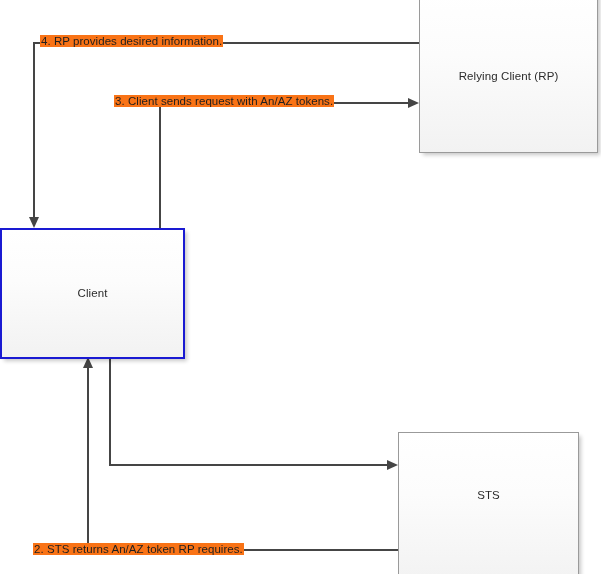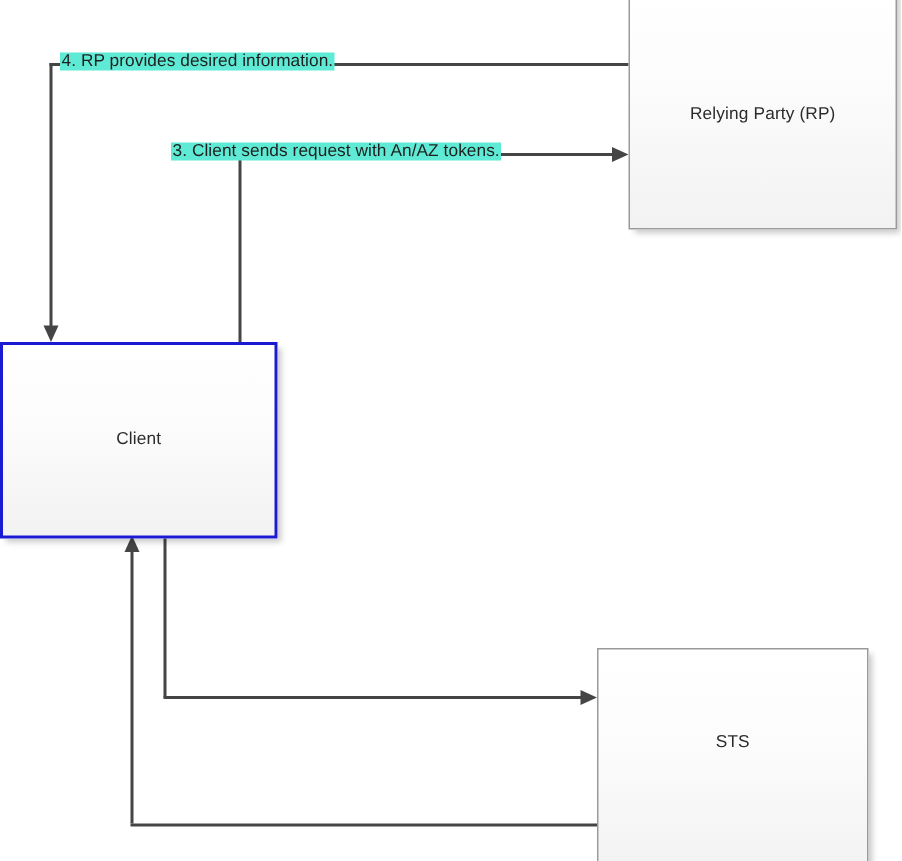--- a/index.html
+++ b/index.html
@@ -82,21 +82,21 @@
     border-bottom: 11px solid #454545;
   }
 
   
   .edge-label {
     position: absolute;
     font-size: 11.5px;
     color: #1f1f1f;
     white-space: nowrap;
     letter-spacing: 0.05px;
-    background: #5eead4;
+    background: #f97316;
     padding: 0 1px;
   }
 
   #label-1 { left: 107px; top: 458px; }
   #label-2 { left: 33px;  top: 543px; }
   #label-3 { left: 114px; top: 95px;  }
   #label-4 { left: 40px;  top: 35px;  }
 </style>
 </head>
 <body>
@@ -113,23 +113,24 @@
   <div class="arrow right" style="left:408px; top:97.5px;"></div>
   <div class="edge-label" id="label-3">3. Client sends request with An/AZ tokens.</div>
 
   <div class="seg v" style="left:109px; top:359px; height:106px;"></div>
   <div class="seg h" style="left:109px; top:464px; width:280px;"></div>
   <div class="arrow right" style="left:387px; top:459.5px;"></div>
 
   <div class="seg h" style="left:87px; top:549px; width:311px;"></div>
   <div class="seg v" style="left:87px; top:368px; height:181px;"></div>
   <div class="arrow up" style="left:82.5px; top:357px;"></div>
+  <div class="edge-label" id="label-2">2. STS returns An/AZ token RP requires.</div>
 
   <div class="node" id="node-rp">
-    <span class="node-label">Relying Party (RP)</span>
+    <span class="node-label">Relying Client (RP)</span>
   </div>
 
   <div class="node selected" id="node-client">
     <span class="node-label">Client</span>
   </div>
 
   <div class="node" id="node-sts">
     <span class="node-label">STS</span>
   </div>
 

